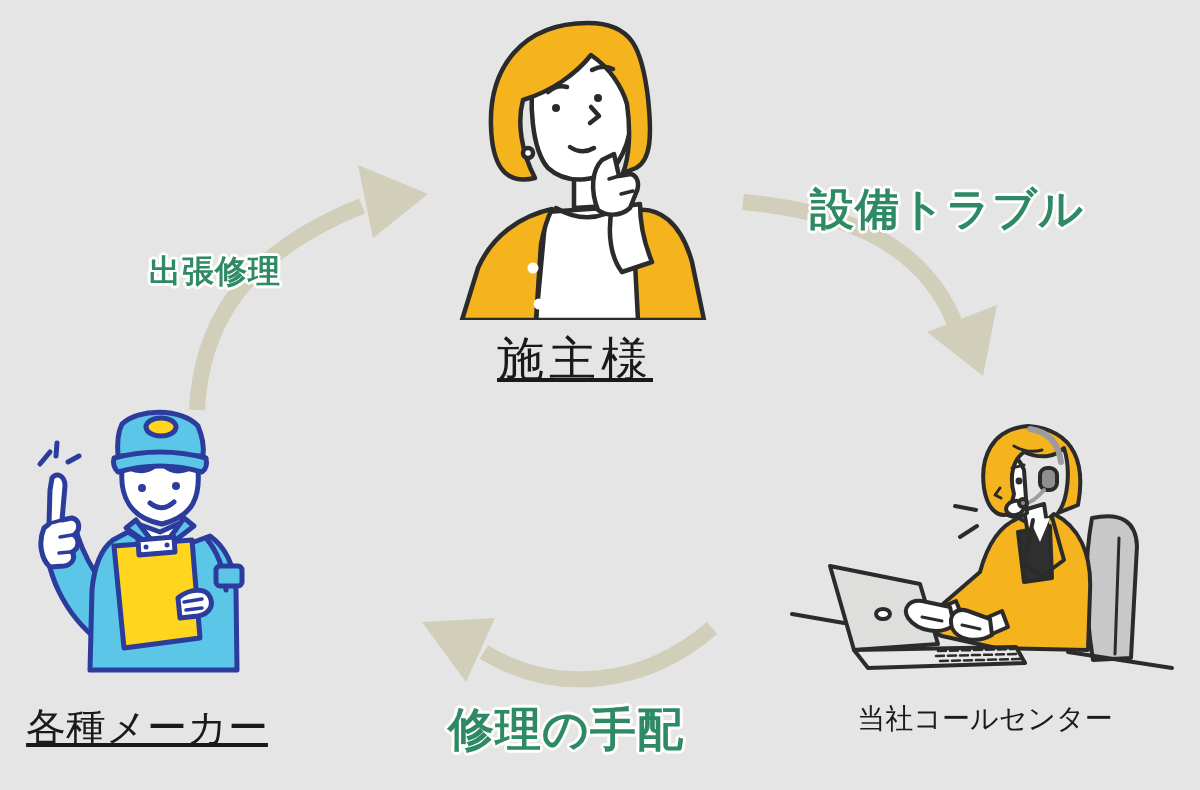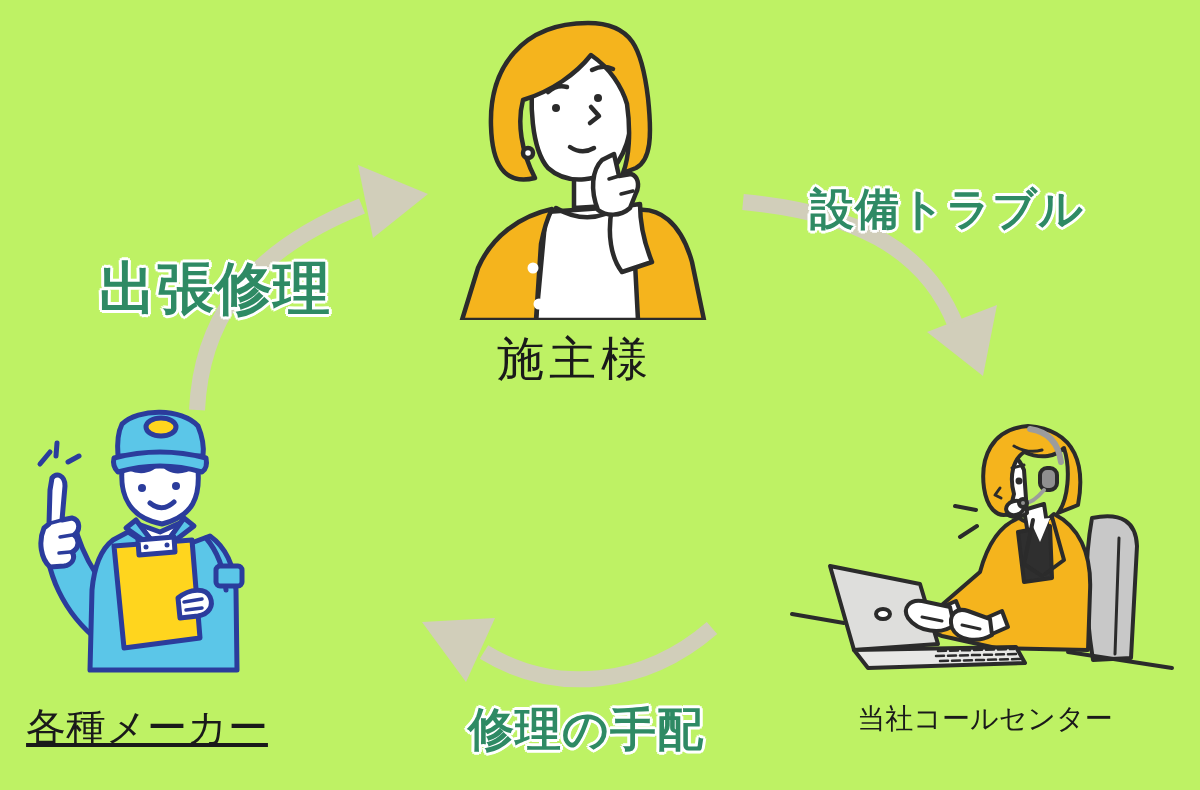--- a/index.html
+++ b/index.html
@@ -1,16 +1,16 @@
 <!DOCTYPE html>
 <html><head>
 <meta charset="utf-8">
 <style>
   html,body{margin:0;padding:0;background:#fff;}
-  .stage{position:relative;width:1200px;height:790px;background:#bef264;overflow:hidden;
+  .stage{position:relative;width:1200px;height:790px;background:#e5e5e5;overflow:hidden;
          font-family:"Liberation Sans","DejaVu Sans",sans-serif;}
   .abs{position:absolute;}
   .flow-label{position:absolute;color:#2E8A64;font-weight:800;text-align:center;
               line-height:1.3;letter-spacing:1px;
               text-shadow:-3px 0 0 #fff,3px 0 0 #fff,0 -3px 0 #fff,0 3px 0 #fff,
                           -2px -2px 0 #fff,2px 2px 0 #fff,-2px 2px 0 #fff,2px -2px 0 #fff;}
   .node-label{position:absolute;color:#1a1a1a;font-weight:500;text-align:center;}
   svg{display:block;}
 </style>
 </head>
@@ -156,23 +156,23 @@
       <path fill="none" stroke-width="3" d="M132,207 l20,4 M172,215 l18,4"></path>
 
       <path fill="none" d="M278,242 L382,258"></path>
     </g>
   </svg>
 
   <div class="flow-label" style="left:797px;top:180px;width:300px;font-size:44px;">
     <div>設備トラブル</div>
   </div>
 
-  <div class="flow-label" style="left:95px;top:251px;width:240px;font-size:57px;">出張修理</div>
+  <div class="flow-label" style="left:95px;top:251px;width:240px;font-size:32px;">出張修理</div>
 
-  <div class="flow-label" style="left:436px;top:700px;width:300px;font-size:46px;">修理の手配</div>
+  <div class="flow-label" style="left:416px;top:700px;width:300px;font-size:46px;">修理の手配</div>
 
-  <div class="node-label" style="left:425px;top:328px;width:300px;font-size:47px;letter-spacing:5px;">施主様</div>
+  <div class="node-label" style="left:425px;top:328px;width:300px;font-size:47px;letter-spacing:5px;text-decoration:underline;">施主様</div>
 
   <div class="node-label" style="left:2px;top:700px;width:290px;font-size:40px;text-decoration:underline;">各種メーカー</div>
 
   <div class="node-label" style="left:785px;top:700px;width:400px;font-size:28px;">当社コールセンター</div>
 
 </div>
 
 </body></html>

